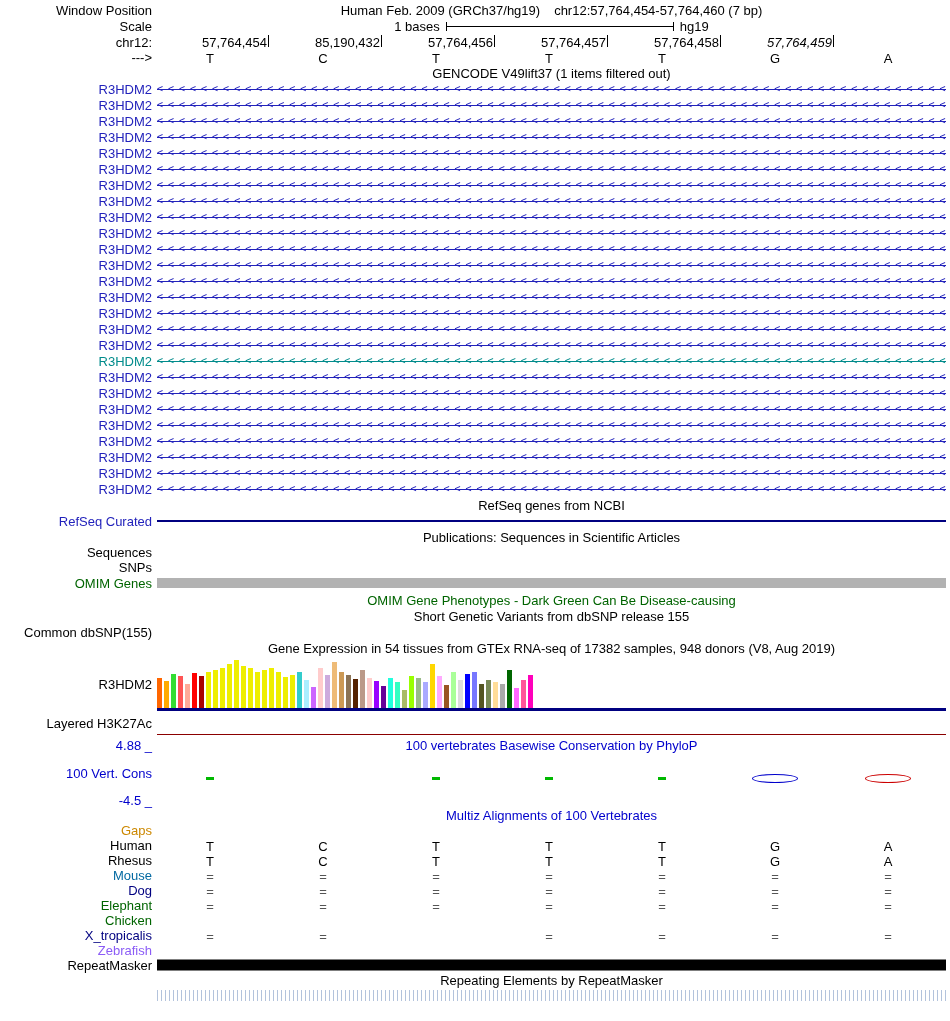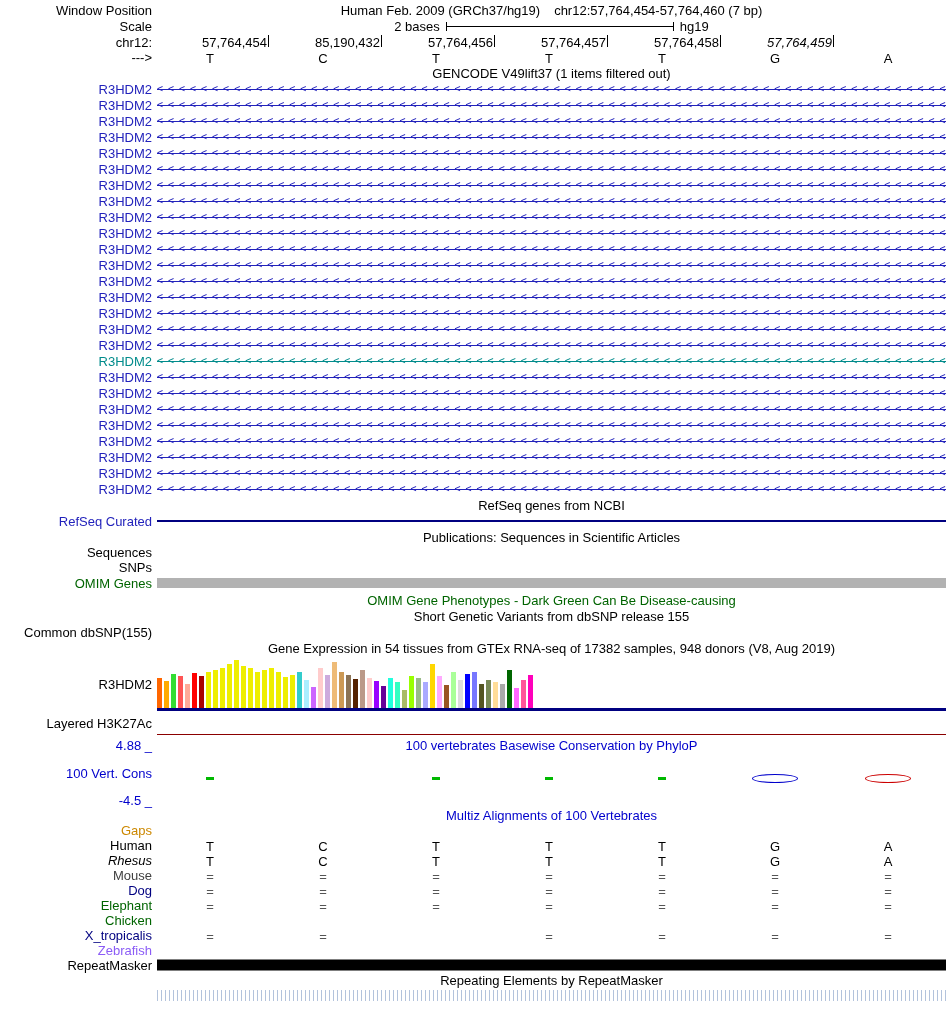--- a/index.html
+++ b/index.html
@@ -56,21 +56,21 @@
         <span class="gap14"></span>
         <span>chr12:57,764,454-57,764,460 (7 bp)</span>
       </div>
     </div>
   </div>
 
   <div class="row h16">
     <div class="gutter">Scale</div>
     <div class="track">
       <div class="cflex">
-        <span>2 bases</span>
+        <span>1 bases</span>
         <span class="gap6"></span>
         <div class="scale-bar"></div>
         <span class="gap6"></span>
         <span>hg19</span>
       </div>
     </div>
   </div>
 
   <div class="row h16">
     <div class="gutter">chr12:</div>
@@ -462,33 +462,33 @@
           <span class="base-cell" style="left: 53px;">T</span>
           <span class="base-cell" style="left: 166px;">C</span>
           <span class="base-cell" style="left: 279px;">T</span>
           <span class="base-cell" style="left: 392px;">T</span>
           <span class="base-cell" style="left: 505px;">T</span>
           <span class="base-cell" style="left: 618px;">G</span>
           <span class="base-cell" style="left: 731px;">A</span>
         </div>
       </div>
       <div class="row h15">
-        <div class="gutter" style="color: rgb(0, 0, 0); font-style: italic;">Rhesus</div>
+        <div class="gutter" style="color: rgb(0, 0, 0);">Rhesus</div>
         <div class="track">
           <span class="base-cell" style="left: 53px;">T</span>
           <span class="base-cell" style="left: 166px;">C</span>
           <span class="base-cell" style="left: 279px;">T</span>
           <span class="base-cell" style="left: 392px;">T</span>
           <span class="base-cell" style="left: 505px;">T</span>
           <span class="base-cell" style="left: 618px;">G</span>
           <span class="base-cell" style="left: 731px;">A</span>
         </div>
       </div>
       <div class="row h15">
-        <div class="gutter" style="color: #404040;">Mouse</div>
+        <div class="gutter" style="color: #0369a1;">Mouse</div>
         <div class="track">
           <span class="base-cell" style="left: 53px; color: rgb(85, 85, 85);">=</span>
           <span class="base-cell" style="left: 166px; color: rgb(85, 85, 85);">=</span>
           <span class="base-cell" style="left: 279px; color: rgb(85, 85, 85);">=</span>
           <span class="base-cell" style="left: 392px; color: rgb(85, 85, 85);">=</span>
           <span class="base-cell" style="left: 505px; color: rgb(85, 85, 85);">=</span>
           <span class="base-cell" style="left: 618px; color: rgb(85, 85, 85);">=</span>
           <span class="base-cell" style="left: 731px; color: rgb(85, 85, 85);">=</span>
         </div>
       </div>

